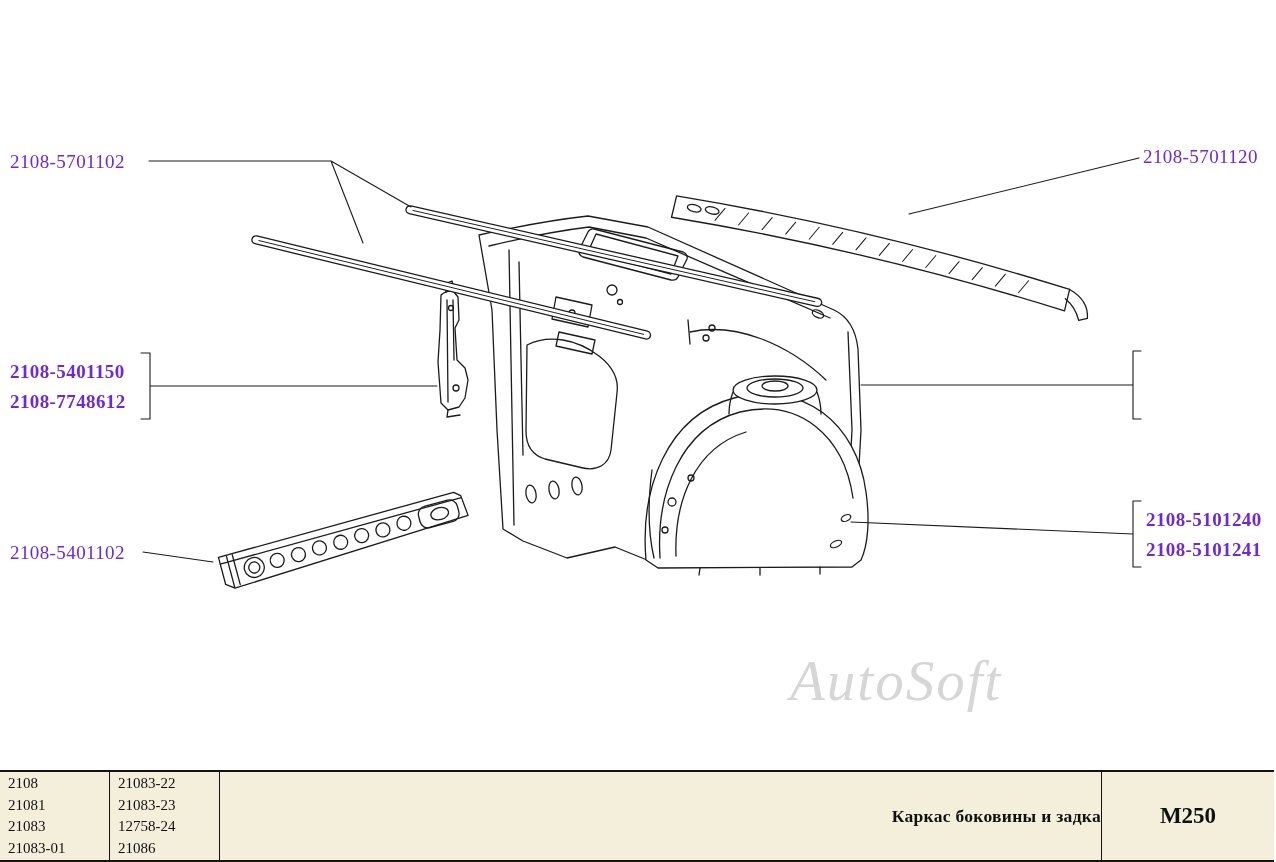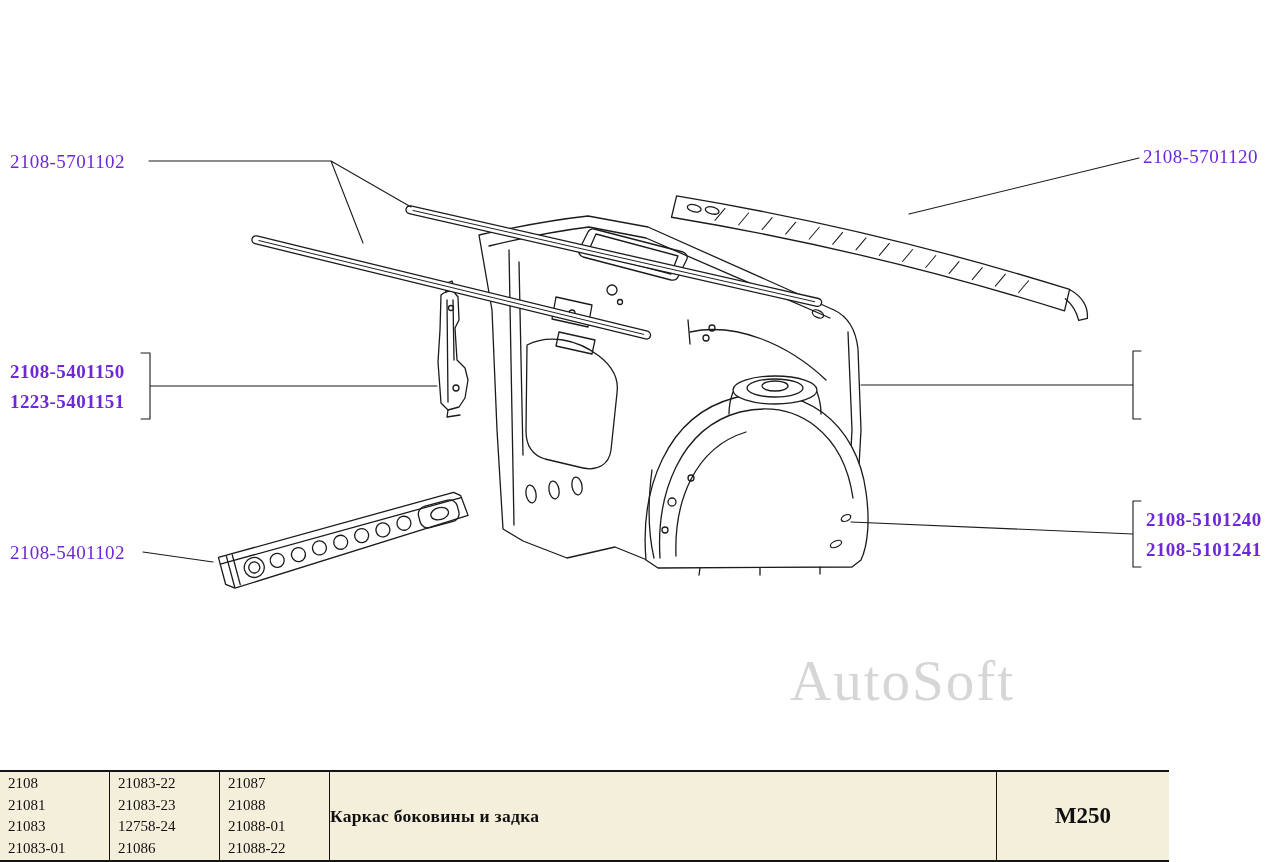--- a/index.html
+++ b/index.html
@@ -21,34 +21,35 @@
     color:#6d28d9;
   }
   .label-stack div { line-height:30px;font-weight:bold; }
   .watermark {
     position:absolute;
     left:790px; top:648px;
     font-size:57px;
     letter-spacing:2px;
     color:#d6d6d6;
     user-select:none;
+    font-style:italic;
   }
   .footer {
     position:absolute;
     left:0; top:770px;
-    width:1169px; height:92px;
+    width:1274px; height:92px;
     background:#f4efdb;
     border-top:2px solid #141414;
     border-bottom:2px solid #141414;
     display:flex;
     font-size:15px;
   }
   .model-col { width:110px; border-right:1px solid #141414; padding-top:1px; }
   .model-cell { height:21.5px; line-height:21.5px; padding-left:8px; white-space:nowrap; }
-  .title-cell { flex:1; border-right:1px solid #141414; display:flex; align-items:center; justify-content:flex-start; }
+  .title-cell { flex:1; border-right:1px solid #141414; display:flex; align-items:center; justify-content:flex-end; }
   .title-cell span { font-weight:bold; font-size:17.5px; letter-spacing:0.3px; }
   .code-cell { width:172px; display:flex; align-items:center; justify-content:center; }
   .code-cell span { font-weight:bold; font-size:23px; }
 </style>
 </head>
 <body>
 
 <div class="drawing-area">
 
   <svg class="diagram" width="1276" height="770" viewBox="0 0 1276 770">
@@ -163,21 +164,21 @@
       </g>
     </g>
   </svg>
 
   <div class="part-label" style="left:10px; top:151px">2108-5701102</div>
 
   <div class="part-label" style="left:1143px; top:146px">2108-5701120</div>
 
   <div class="part-label label-stack" style="left:10px; top:357px">
     <div>2108-5401150</div>
-    <div>1223-5401151</div>
+    <div>2108-7748612</div>
   </div>
 
   <div class="part-label" style="left:10px; top:542px">2108-5401102</div>
 
 
   <div class="part-label label-stack" style="left:1146px; top:505px">
     <div>2108-5101240</div>
     <div>2108-5101241</div>
   </div>
 
@@ -190,25 +191,19 @@
     <div class="model-cell">21081</div>
     <div class="model-cell">21083</div>
     <div class="model-cell">21083-01</div>
   </div>
   <div class="model-col">
     <div class="model-cell">21083-22</div>
     <div class="model-cell">21083-23</div>
     <div class="model-cell">12758-24</div>
     <div class="model-cell">21086</div>
   </div>
-  <div class="model-col">
-    <div class="model-cell">21087</div>
-    <div class="model-cell">21088</div>
-    <div class="model-cell">21088-01</div>
-    <div class="model-cell">21088-22</div>
-  </div>
   <div class="title-cell">
     <span>Каркас боковины и задка</span>
   </div>
   <div class="code-cell">
     <span>М250</span>
   </div>
 </div>
 
 </body></html>

